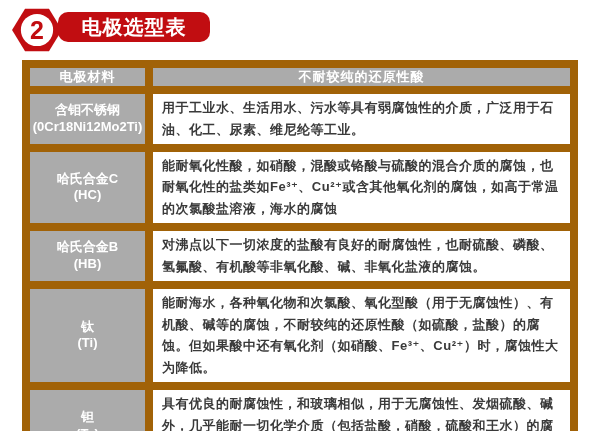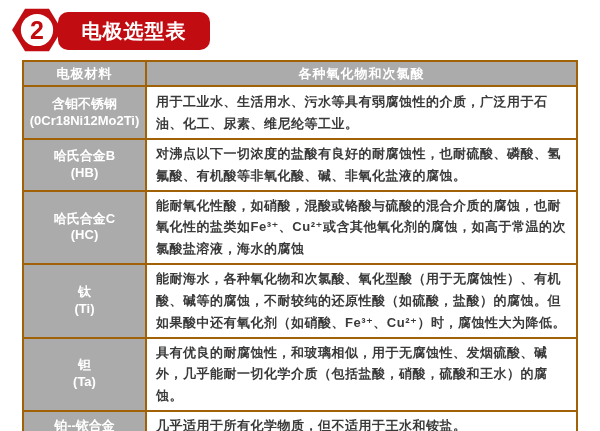--- a/index.html
+++ b/index.html
@@ -12,37 +12,37 @@
   .page { position: relative; width: 600px; height: 431px; }
 
   
   .header { position: absolute; left: 0; top: 0; width: 600px; height: 58px; }
   .hex-badge {
     position: absolute; left: 11px; top: 4px;
     width: 52px; height: 52px;
   }
   .title-pill {
     position: absolute; left: 58px; top: 12px;
-    width: 152px; height: 38px;
+    width: 152px; height: 30px;
     background: #c10d11;
     border-radius: 10px;
     display: flex; align-items: center; justify-content: center;
     color: #ffffff; font-size: 20px; font-weight: bold;
     letter-spacing: 1px;
   }
 
   
   .sel-table {
     position: absolute; left: 22px; top: 60px;
     width: 556px;
     border-collapse: collapse;
     table-layout: fixed;
   }
   .sel-table td, .sel-table th {
-    border: 2px solid #a16207;
+    border: 8px solid #a16207;
     vertical-align: middle;
   }
   .col-material { width: 123px; }
   th.head-cell {
     background: #ababab;
     color: #ffffff;
     font-size: 13px; font-weight: bold;
     text-align: center;
     height: 25px;
     letter-spacing: 1px;
@@ -82,42 +82,42 @@
   </div>
 
   <table class="sel-table">
     <colgroup>
       <col class="col-material">
       <col>
     </colgroup>
     <tbody>
         <tr style="height:25px">
       <th class="head-cell">电极材料</th>
-      <th class="head-cell">各种氧化物和次氯酸</th>
+      <th class="head-cell">不耐较纯的还原性酸</th>
     </tr>
     <tr style="height:53px">
       <td class="material-cell">
         <div>含钼不锈钢</div>
         <div>(0Cr18Ni12Mo2Ti)</div>
       </td>
       <td class="desc-cell">用于工业水、生活用水、污水等具有弱腐蚀性的介质，广泛用于石油、化工、尿素、维尼纶等工业。</td>
     </tr>
+    <tr style="height:64px">
+      <td class="material-cell">
+        <div>哈氏合金C</div>
+        <div>(HC)</div>
+      </td>
+      <td class="desc-cell">能耐氧化性酸，如硝酸，混酸或铬酸与硫酸的混合介质的腐蚀，也耐氧化性的盐类如Fe³⁺、Cu²⁺或含其他氧化剂的腐蚀，如高于常温的次氯酸盐溶液，海水的腐蚀</td>
+    </tr>
     <tr style="height:46px">
       <td class="material-cell">
         <div>哈氏合金B</div>
         <div>(HB)</div>
       </td>
       <td class="desc-cell">对沸点以下一切浓度的盐酸有良好的耐腐蚀性，也耐硫酸、磷酸、氢氟酸、有机酸等非氧化酸、碱、非氧化盐液的腐蚀。</td>
-    </tr>
-    <tr style="height:64px">
-      <td class="material-cell">
-        <div>哈氏合金C</div>
-        <div>(HC)</div>
-      </td>
-      <td class="desc-cell">能耐氧化性酸，如硝酸，混酸或铬酸与硫酸的混合介质的腐蚀，也耐氧化性的盐类如Fe³⁺、Cu²⁺或含其他氧化剂的腐蚀，如高于常温的次氯酸盐溶液，海水的腐蚀</td>
     </tr>
     <tr style="height:72px">
       <td class="material-cell">
         <div>钛</div>
         <div>(Ti)</div>
       </td>
       <td class="desc-cell">能耐海水，各种氧化物和次氯酸、氧化型酸（用于无腐蚀性）、有机酸、碱等的腐蚀，不耐较纯的还原性酸（如硫酸，盐酸）的腐蚀。但如果酸中还有氧化剂（如硝酸、Fe³⁺、Cu²⁺）时，腐蚀性大为降低。</td>
     </tr>
     <tr style="height:46px">
       <td class="material-cell">

